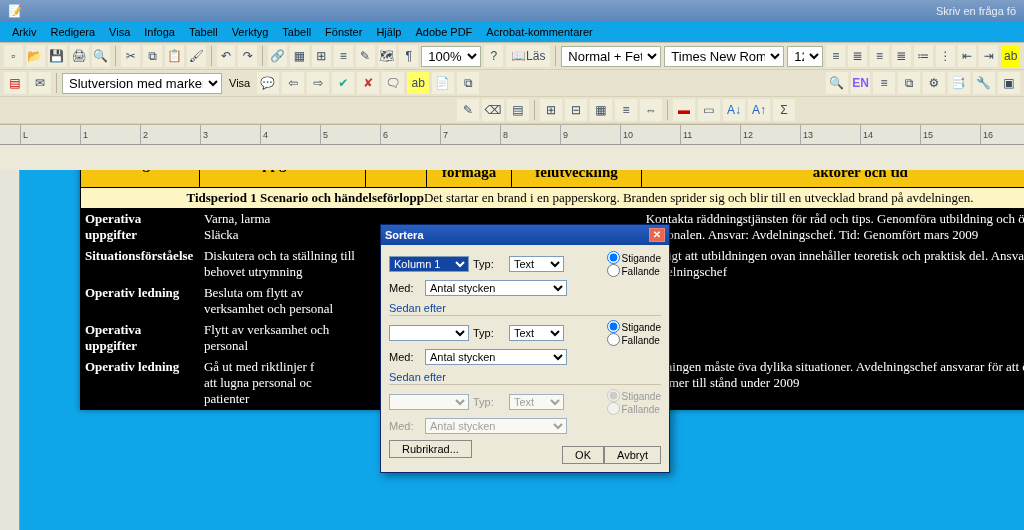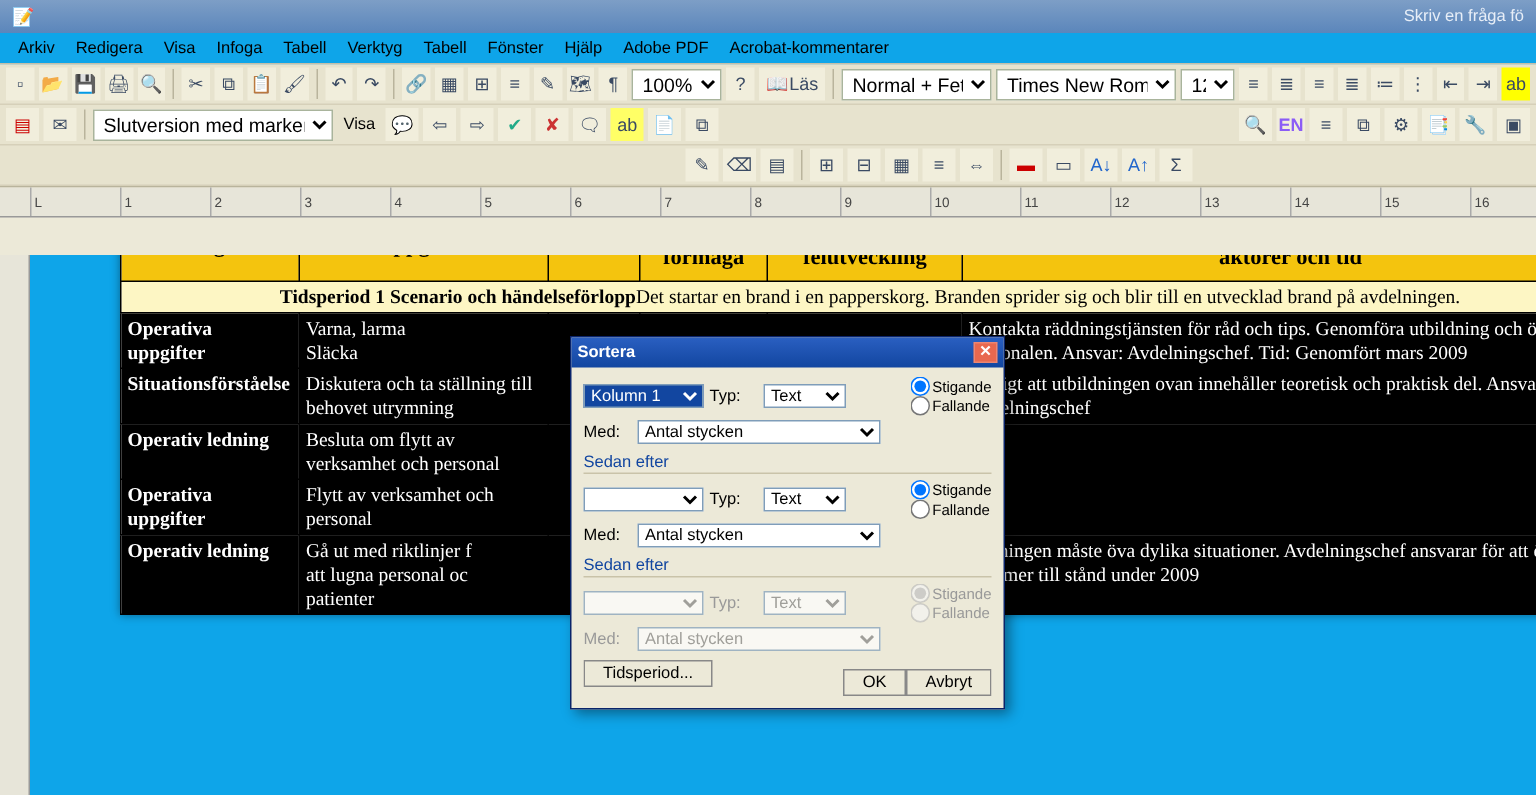--- a/index.html
+++ b/index.html
@@ -27,21 +27,21 @@
 .dark b { display:block;font-family:Liberation Serif, serif; }
 .dialog { position:absolute; left:380px; top:224px; width:290px; background:#ece9d8; border:1px solid #0a246a; box-shadow:3px 3px 8px rgba(0,0,0,.4); z-index:50; font-size:11px;}
 .dialog .dtitle { background:linear-gradient(#2a5fc1,#1246a0); color:#fff; padding:3px 4px; font-weight:bold; display:flex; align-items:center;}
 .dialog .dtitle .x { margin-left:auto; width:16px; height:14px; background:#e8684f; color:#fff; text-align:center; border:1px solid #fff3; font-size:10px; line-height:12px;}
 .dialog .body { padding:6px 8px 8px;}
 .dgroup { margin-bottom:6px; }
 .dgroup .lbl { color:#1246a0; font-size:11px; border-bottom:1px solid #c9c3a9; padding-bottom:1px; margin-bottom:4px;}
 .drow { display:flex; align-items:center; gap:4px; margin-bottom:3px;}
 .drow label { width:32px; }
 .drow select { flex:0 0 auto; font-size:11px; border:1px solid #7f9db9; background:#fff;}
-.drow .wide { width:162px; }
+.drow .wide { width:142px; }
 .radios { display:flex; flex-direction:column; gap:0px; margin-left:auto; font-size:10px;}
 .radios label { width:auto; display:flex; align-items:flex-end; gap:2px;}
 .dbuttons { display:flex; justify-content:flex-end; gap:0; margin-top:6px;}
 .dbuttons button, .altbtn { font-size:11px; padding:2px 12px; border:1px solid #888; background:#ece9d8;}
 .altbtn { float:left; }
 .disabled { color:#999;}
 .ruler-ticks { position:absolute; left:20px; right:0; top:0; bottom:0; display:flex; }
 .ruler-ticks span { flex:0 0 60px; border-left:1px solid #aaa; padding-left:2px; line-height:20px;}
 </style>
 </head>
@@ -312,20 +312,20 @@
               <span>Fallande</span>
             </label>
         </div>
       </div>
       <div class="drow">
           <label>Med:</label>
           <select class="wide" disabled=""><option>Antal stycken</option></select>
         </div>
     </div>
     <div style="overflow:hidden">
-      <button class="altbtn">Tidsperiod...</button>
+      <button class="altbtn">Rubrikrad...</button>
       <div class="dbuttons">
         <button>OK</button>
         <button>Avbryt</button>
       </div>
     </div>
   </div>
 </div>
 
 </body></html>

